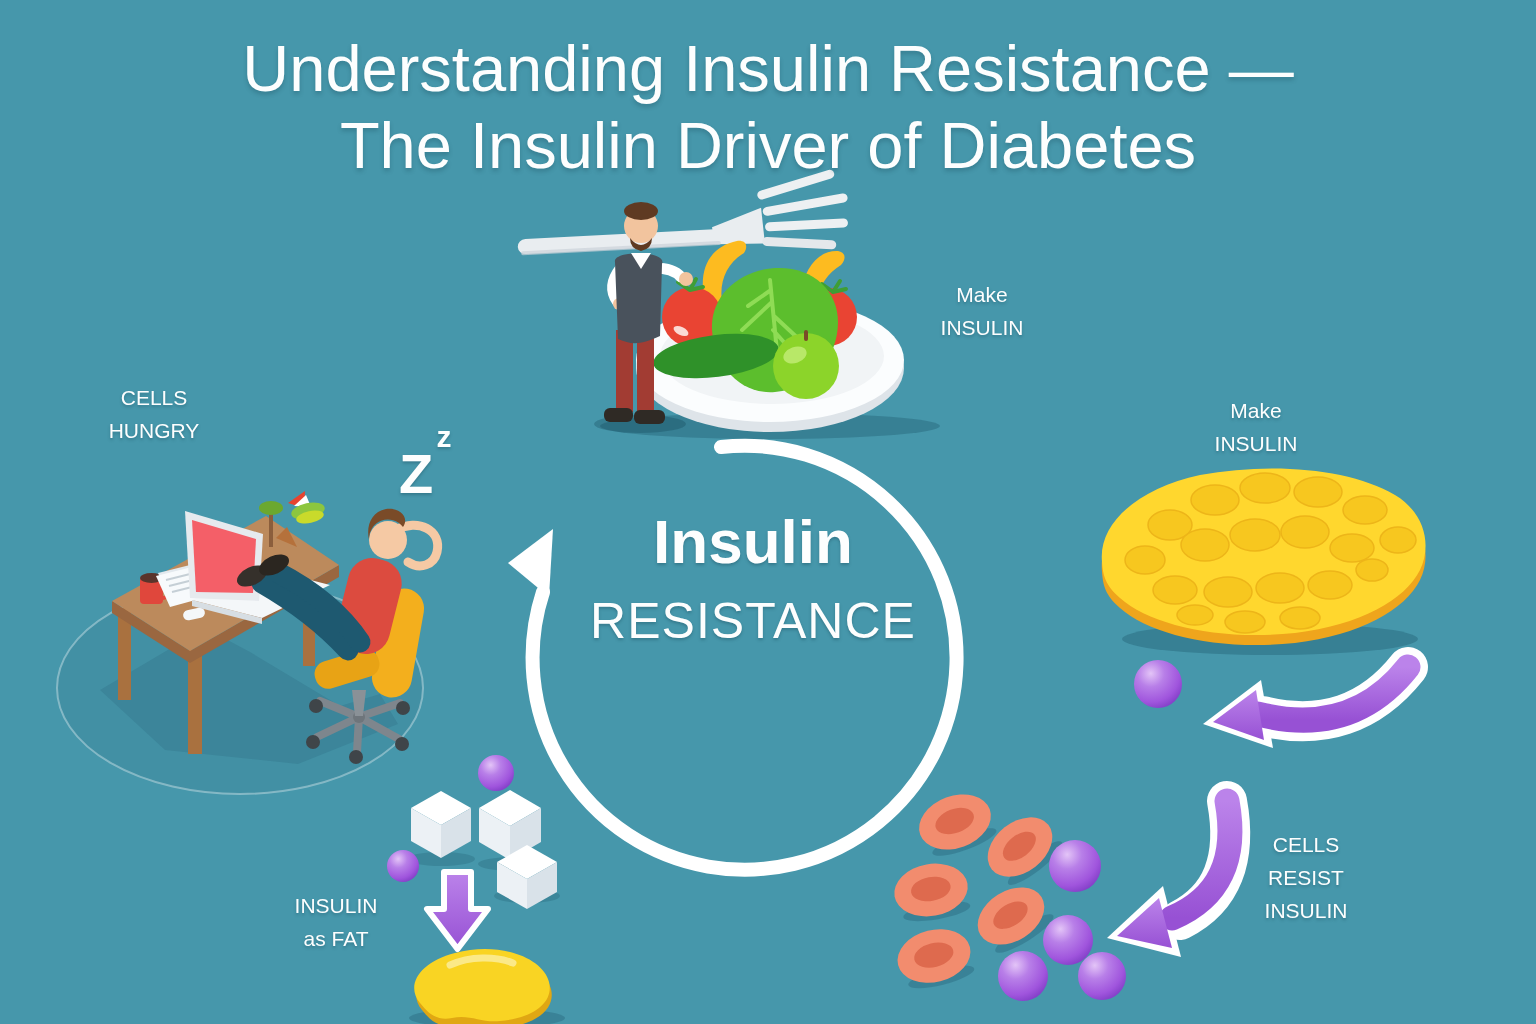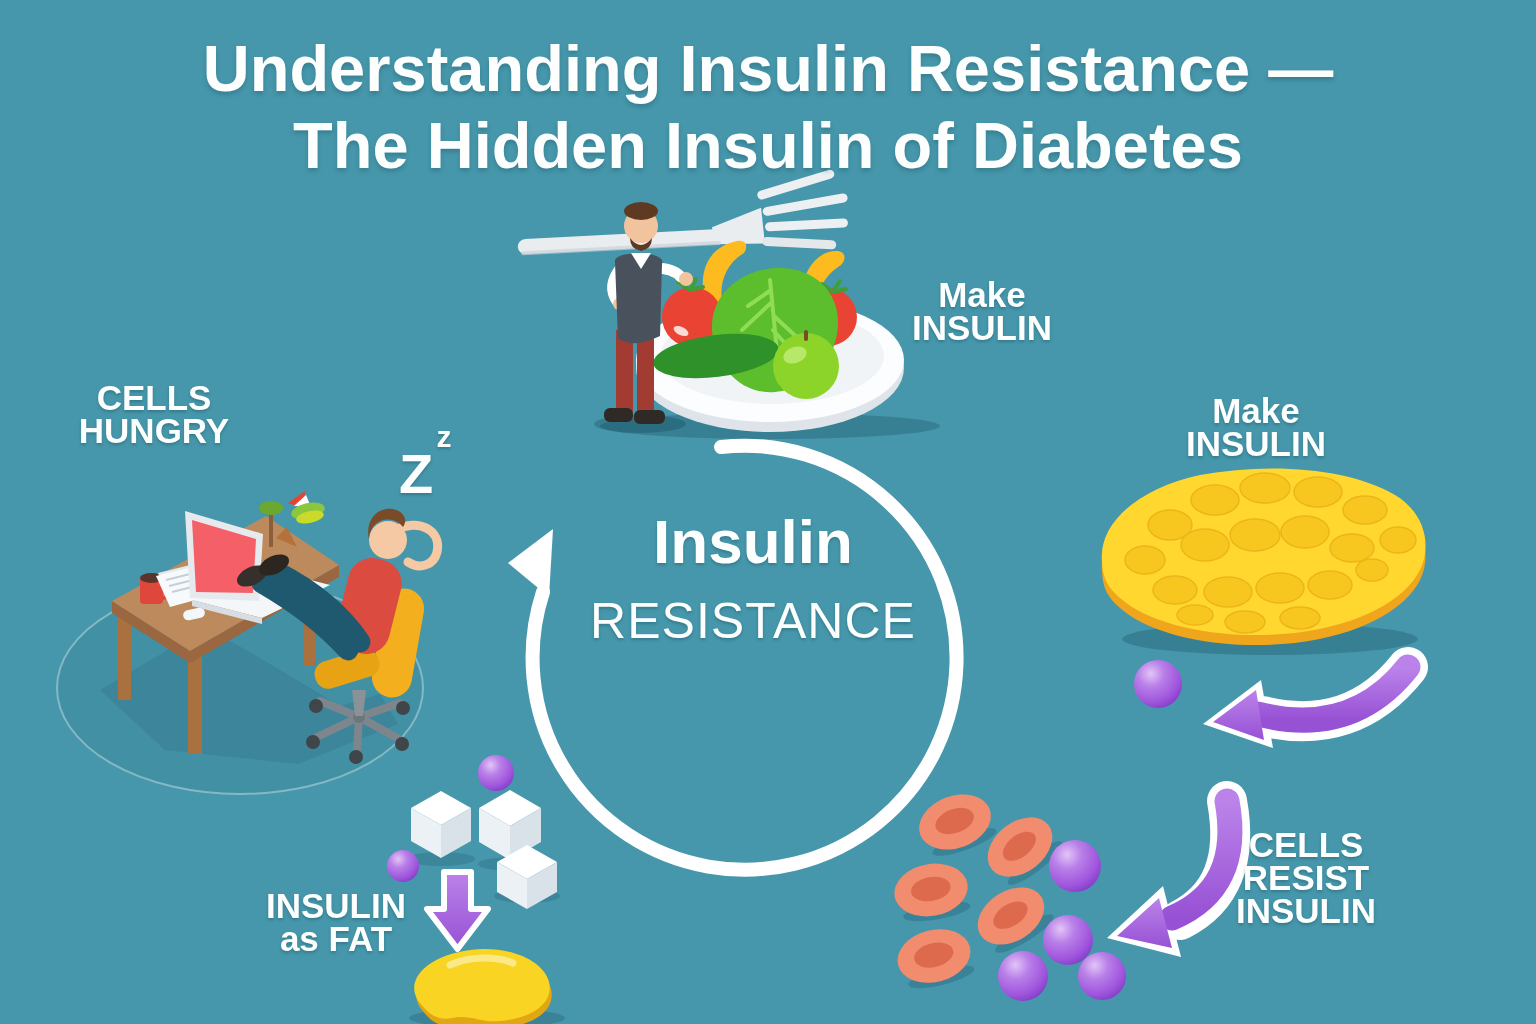--- a/index.html
+++ b/index.html
@@ -1,23 +1,23 @@
 <!DOCTYPE html>
 <html><head>
 <meta charset="utf-8">
 <style>
   html,body{margin:0;padding:0;}
   .stage{position:relative;width:1536px;height:1024px;background:#4697AB;overflow:hidden;
          font-family:"Liberation Sans",sans-serif;}
   .stage svg{position:absolute;left:0;top:0;}
   .txt{position:absolute;color:#FDFEFE;text-align:center;
        text-shadow:0 2px 3px rgba(23,70,86,.35);}
-  .title{left:0;top:30px;width:100%;font-size:65px;line-height:77px;font-weight:700;
+  .title{left:0;top:30px;width:100%;font-size:65px;line-height:77px;font-weight:400;
          text-shadow:0 3px 4px rgba(23,70,86,.30);}
-  .lbl{font-size:35px;line-height:33px;font-weight:700;width:230px;}
+  .lbl{font-size:21px;line-height:33px;font-weight:400;width:230px;}
   .center-top{left:553px;top:506px;width:400px;font-size:62px;font-weight:700;}
   .center-bottom{left:553px;top:592px;width:400px;font-size:50px;font-weight:400;letter-spacing:1px;}
   .z-big{left:386px;top:441px;font-size:56px;font-weight:700;width:60px;}
   .z-small{left:429px;top:420px;font-size:30px;font-weight:700;width:30px;}
 </style>
 </head>
 <body>
 
 <div class="stage" style="background: rgb(70, 151, 171);">
 
@@ -276,21 +276,21 @@
     <circle cx="403" cy="866" r="16" fill="url(#ballG)"></circle>
     <circle cx="1075" cy="866" r="26" fill="url(#ballG)"></circle>
     <circle cx="1068" cy="940" r="25" fill="url(#ballG)"></circle>
     <circle cx="1023" cy="976" r="25" fill="url(#ballG)"></circle>
     <circle cx="1102" cy="976" r="24" fill="url(#ballG)"></circle>
   </g>
 </svg>
 
 <div class="txt title">
   <div>Understanding Insulin Resistance —</div>
-  <div>The Hidden Insulin of Diabetes</div>
+  <div>The Insulin Driver of Diabetes</div>
 </div>
 
 <div class="txt lbl" style="left:867px;top:278px;">
   <div>Make</div>
   <div>INSULIN</div>
 </div>
 
 <div class="txt lbl" style="left:1141px;top:394px;">
   <div>Make</div>
   <div>INSULIN</div>

